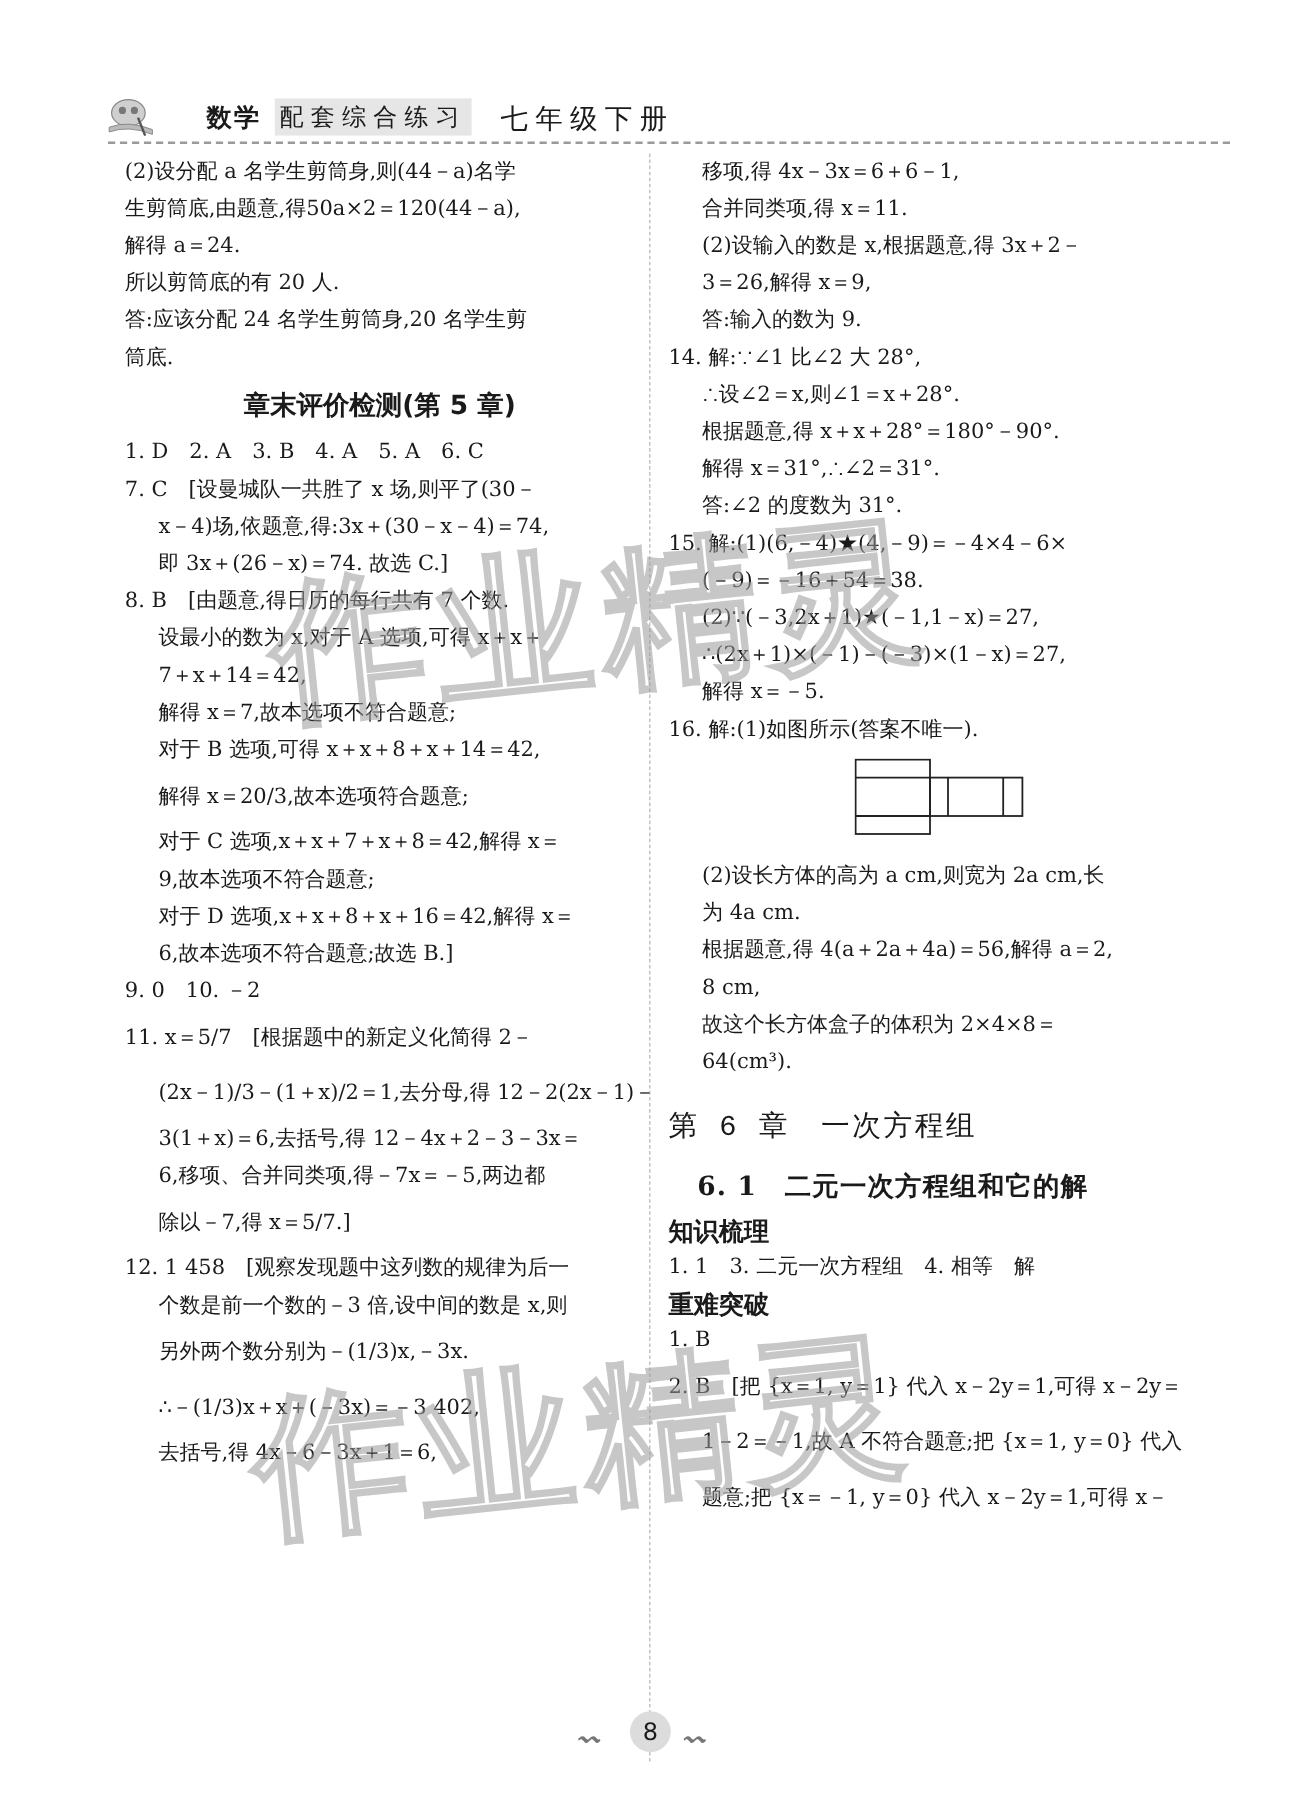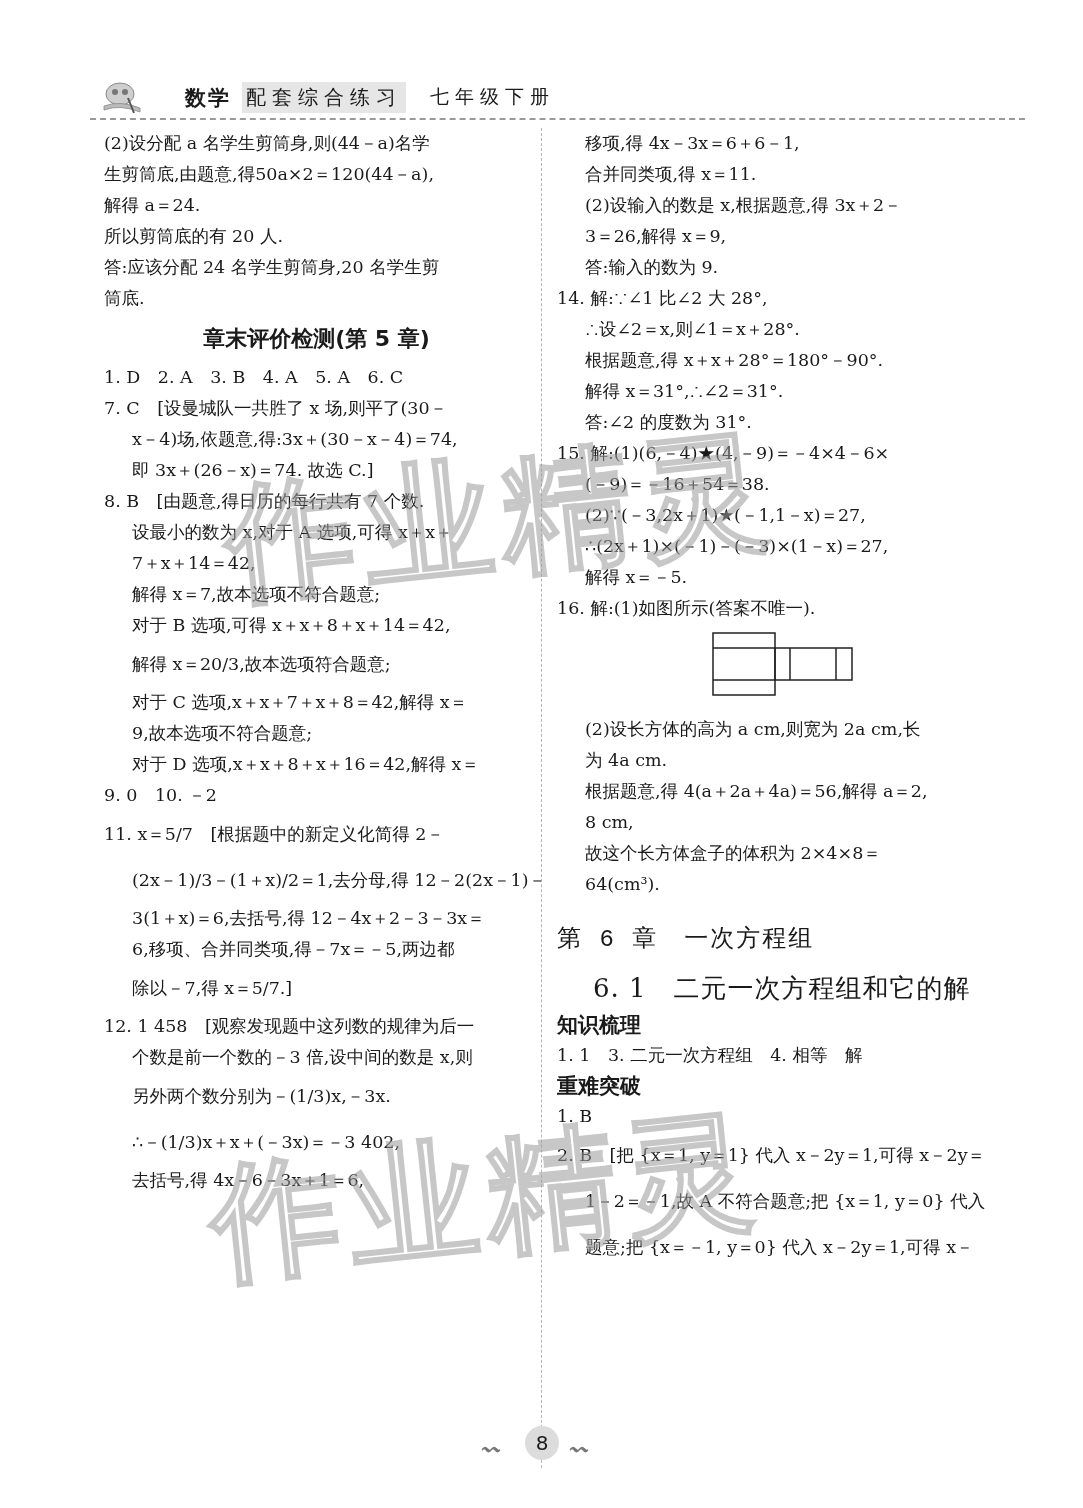--- a/index.html
+++ b/index.html
@@ -1,38 +1,38 @@
 <!DOCTYPE html>
 <html><head>
 <meta charset="utf-8">
 <style>
   html, body { margin: 0; padding: 0; background: #ffffff; }
   body { width: 1083px; height: 1508px; position: relative; overflow: hidden;
          font-family: "DejaVu Serif", "Liberation Serif", serif; color: #1a1a1a; }
-  .header { position: absolute; left: 90px; top: 78px; width: 930px; height: 40px; }
+  .header { position: absolute; left: 77px; top: 78px; width: 930px; height: 40px; }
   .logo { position: absolute; left: 10px; top: 2px; width: 46px; height: 34px; }
   .title-main { position: absolute; left: 95px; top: 6px; font-family: "DejaVu Sans", sans-serif;
                 font-weight: bold; font-size: 21px; letter-spacing: 2px; }
   .title-series { position: absolute; left: 152px; top: 4px; font-family: Liberation Serif, serif;
                   font-size: 20px; letter-spacing: 6px; background: #e6e6e6; padding: 2px 4px; }
   .title-grade { position: absolute; left: 340px; top: 6px; font-family: "DejaVu Serif", serif;
-                 font-size: 19px; letter-spacing: 6px; }
+                 font-size: 23px; letter-spacing: 6px; }
   .header-rule { position: absolute; left: 90px; top: 118px; width: 935px; border-top: 2px dashed #9a9a9a; }
   .col-divider { position: absolute; left: 541px; top: 128px; height: 1340px; border-left: 1px dashed #b5b5b5; }
   .col { position: absolute; top: 128px; font-size: 17.5px; line-height: 31px; }
   .col-left { left: 104px; width: 425px; }
   .col-right { left: 557px; width: 430px; }
   .line { white-space: nowrap; display: block; min-height: 31px; }
   .ind { padding-left: 28px; }
   .sec-title { font-family: "DejaVu Sans", sans-serif; font-weight: bold; font-size: 22px;
                text-align: center; margin: 8px 0 6px 0; line-height: 34px; }
   .chap-title { font-family: Liberation Mono, monospace; font-size: 24px; 
                 line-height: 44px; margin: 18px 0 4px 0; letter-spacing: 2px; }
-  .subsec-title { font-family: "DejaVu Serif", serif; font-weight: normal; font-size: 26px;
-                  line-height: 40px; margin: 6px 0 2px 36px; letter-spacing: 1px; }
+  .subsec-title { font-family: "DejaVu Serif", serif; font-weight: bold; font-size: 22px;
+                  line-height: 40px; margin: 6px 0 2px 24px; letter-spacing: 1px; }
   .label-bold { font-family: "DejaVu Sans", sans-serif; font-weight: bold; font-size: 21px; line-height: 30px; }
   .tall { min-height: 46px; line-height: 46px; }
   .figure { margin: 8px 0 8px 155px; }
   .page-num { position: absolute; left: 482px; top: 1426px; width: 120px; height: 40px; }
   .page-circle { position: absolute; left: 43px; top: 0; width: 34px; height: 34px; border-radius: 50%;
                  background: #dcdcdc; text-align: center; line-height: 34px; font-family: "DejaVu Sans", sans-serif;
                  font-size: 20px; }
   .swirl { position: absolute; top: 8px; font-size: 18px; color: #777; }
   .watermark { position: absolute; font-family: "DejaVu Sans", sans-serif; font-weight: bold; font-size: 130px;
                color: transparent; -webkit-text-stroke: 2px #9a9a9a; letter-spacing: 8px; opacity: 0.55;
@@ -74,20 +74,21 @@
 
   <span class="line">8. B　[由题意,得日历的每行共有 7 个数.</span>
   <span class="line ind">设最小的数为 x,对于 A 选项,可得 x＋x＋</span>
   <span class="line ind">7＋x＋14＝42,</span>
   <span class="line ind">解得 x＝7,故本选项不符合题意;</span>
   <span class="line ind">对于 B 选项,可得 x＋x＋8＋x＋14＝42,</span>
   <span class="line ind tall">解得 x＝20/3,故本选项符合题意;</span>
   <span class="line ind">对于 C 选项,x＋x＋7＋x＋8＝42,解得 x＝</span>
   <span class="line ind">9,故本选项不符合题意;</span>
   <span class="line ind">对于 D 选项,x＋x＋8＋x＋16＝42,解得 x＝</span>
+  <span class="line ind">6,故本选项不符合题意;故选 B.]</span>
 
   <span class="line">9. 0　10. －2</span>
 
   <span class="line tall">11. x＝5/7　[根据题中的新定义化简得 2－</span>
   <span class="line ind tall">(2x－1)/3－(1＋x)/2＝1,去分母,得 12－2(2x－1)－</span>
   <span class="line ind">3(1＋x)＝6,去括号,得 12－4x＋2－3－3x＝</span>
   <span class="line ind">6,移项、合并同类项,得－7x＝－5,两边都</span>
   <span class="line ind tall">除以－7,得 x＝5/7.]</span>
 
   <span class="line">12. 1 458　[观察发现题中这列数的规律为后一</span>

